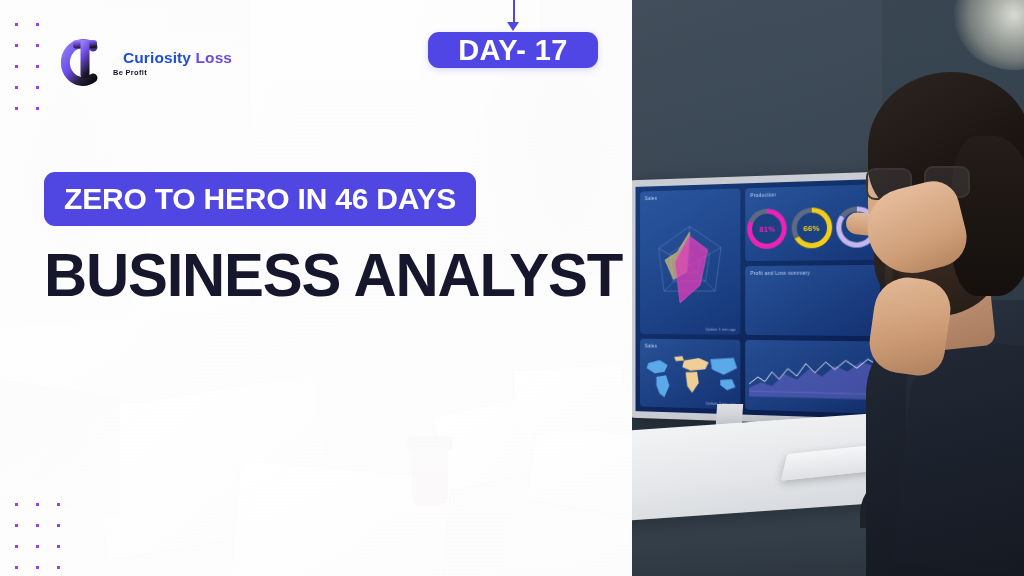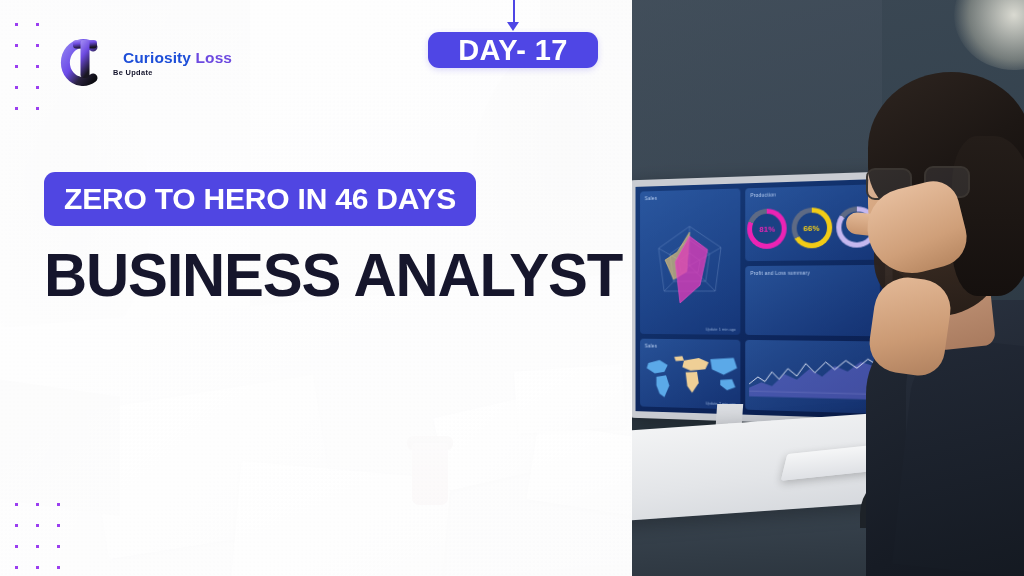--- a/index.html
+++ b/index.html
@@ -433,21 +433,21 @@
           </defs>
           <path d="M38,13 A17.5,19 0 1 0 38,44" fill="none" stroke="url(#cgrad)" stroke-width="9" stroke-linecap="round"></path>
           <rect x="18" y="6" width="24" height="8.5" rx="3.2" fill="url(#tgrad)"></rect>
           <rect x="25.5" y="6" width="9" height="38" rx="3.4" fill="url(#tgrad)"></rect>
         </svg>
       </div>
       <div class="logo-text">
         <div class="logo-title">
           <span class="t-curiosity">Curiosity</span><span>&nbsp;</span><span class="t-tech">Loss</span>
         </div>
-        <div class="logo-sub">Be Update</div>
+        <div class="logo-sub">Be Profit</div>
       </div>
     </div>
 
     <div class="arrow-down"></div>
     <div class="arrow-head"></div>
     <div class="day-badge">
       <span>DAY- 17</span>
     </div>
 
     <div class="pill">

